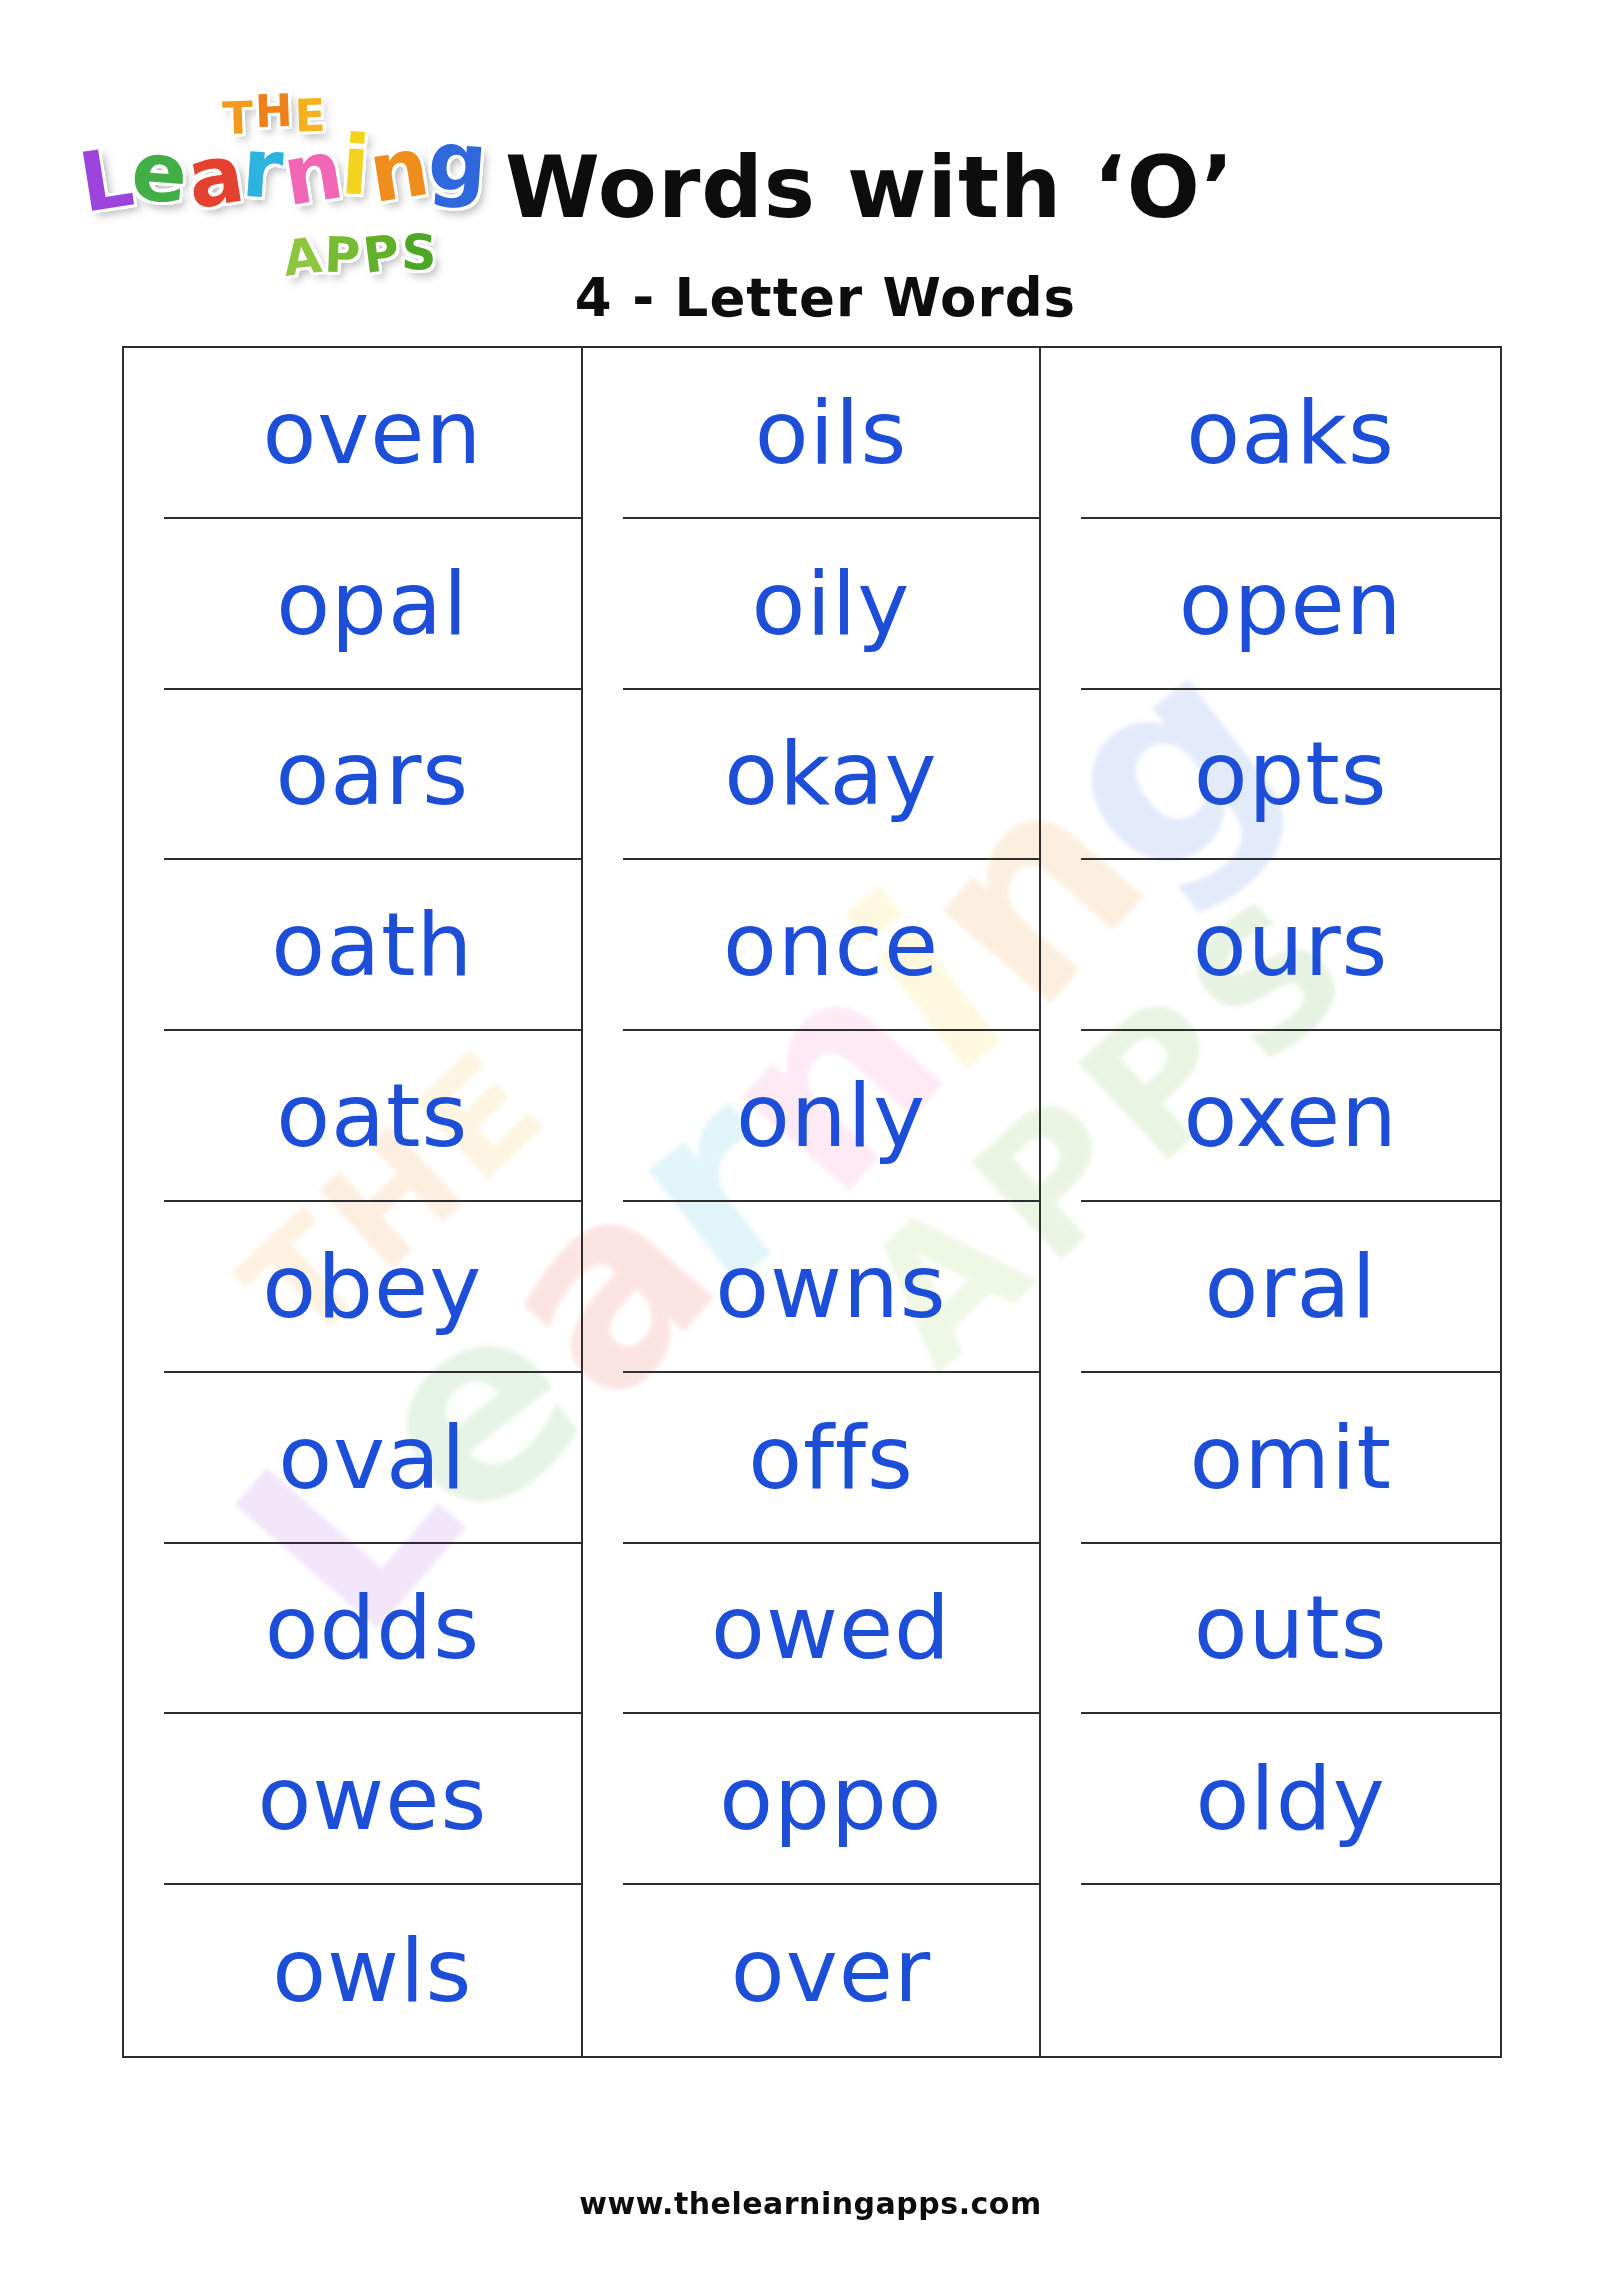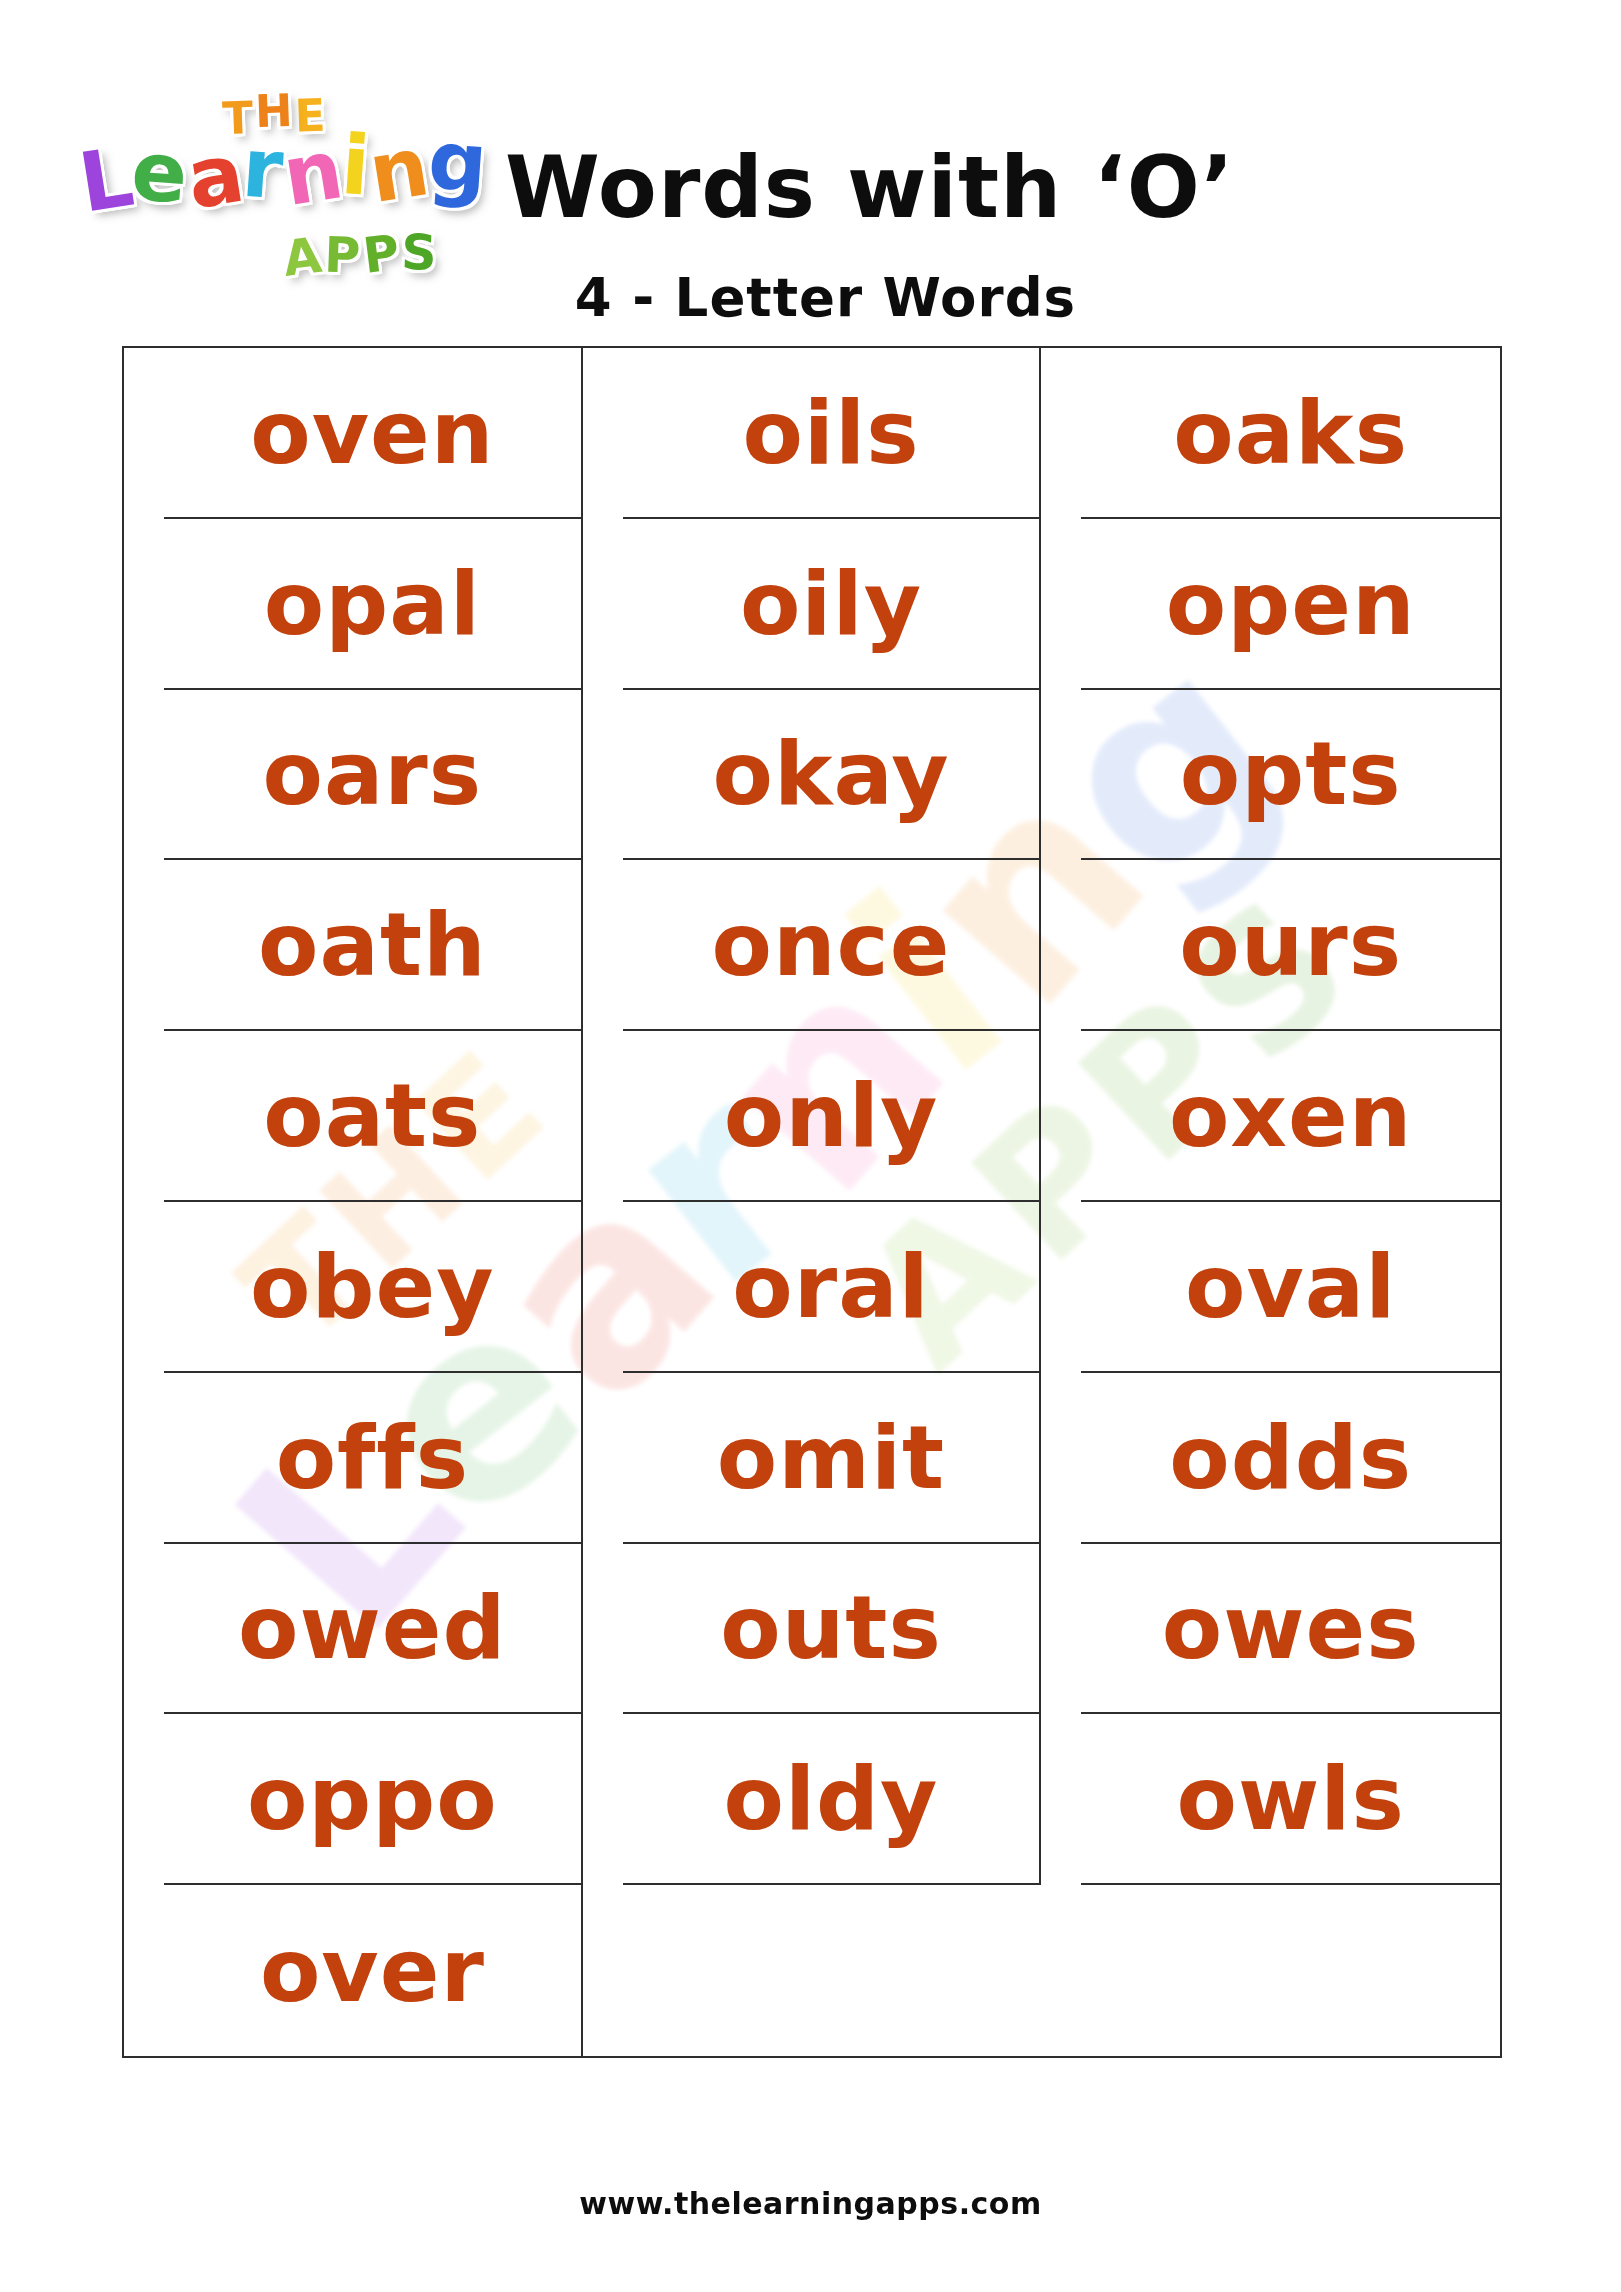--- a/index.html
+++ b/index.html
@@ -46,21 +46,21 @@
   .wm-apps{font-size:181px;margin-left:529px;letter-spacing:13.7px;}
 
   
   .word-grid{
     position:absolute;left:122px;top:346px;width:1380px;height:1712px;
     display:grid;grid-template-columns:repeat(3,1fr);grid-auto-rows:1fr;
     border:2.9px solid #2e2e2e;z-index:2;box-sizing:border-box;background:transparent;
   }
   .cell{
     display:flex;align-items:center;justify-content:center;
-    font-size:88px;font-weight:bold;color:#c2410c;letter-spacing:1px;
+    font-size:88px;font-weight:normal;color:#1d4ed8;letter-spacing:1px;
     border-right:2px solid #2e2e2e;border-bottom:2px solid #2e2e2e;margin-left:40px;
   }
   .cell:nth-child(3n){border-right:none;}
   .cell:nth-child(n+28){border-bottom:none;}
 
   
   .footer{position:absolute;left:0;top:2154px;width:100%;text-align:center;
           font-size:30px;font-weight:bold;letter-spacing:0.5px;z-index:3;margin-top:32px;}
 </style>
 </head>
@@ -93,20 +93,21 @@
       <div class="cell">oars</div>
       <div class="cell">okay</div>
       <div class="cell">opts</div>
       <div class="cell">oath</div>
       <div class="cell">once</div>
       <div class="cell">ours</div>
       <div class="cell">oats</div>
       <div class="cell">only</div>
       <div class="cell">oxen</div>
       <div class="cell">obey</div>
+      <div class="cell">owns</div>
       <div class="cell">oral</div>
       <div class="cell">oval</div>
       <div class="cell">offs</div>
       <div class="cell">omit</div>
       <div class="cell">odds</div>
       <div class="cell">owed</div>
       <div class="cell">outs</div>
       <div class="cell">owes</div>
       <div class="cell">oppo</div>
       <div class="cell">oldy</div>

